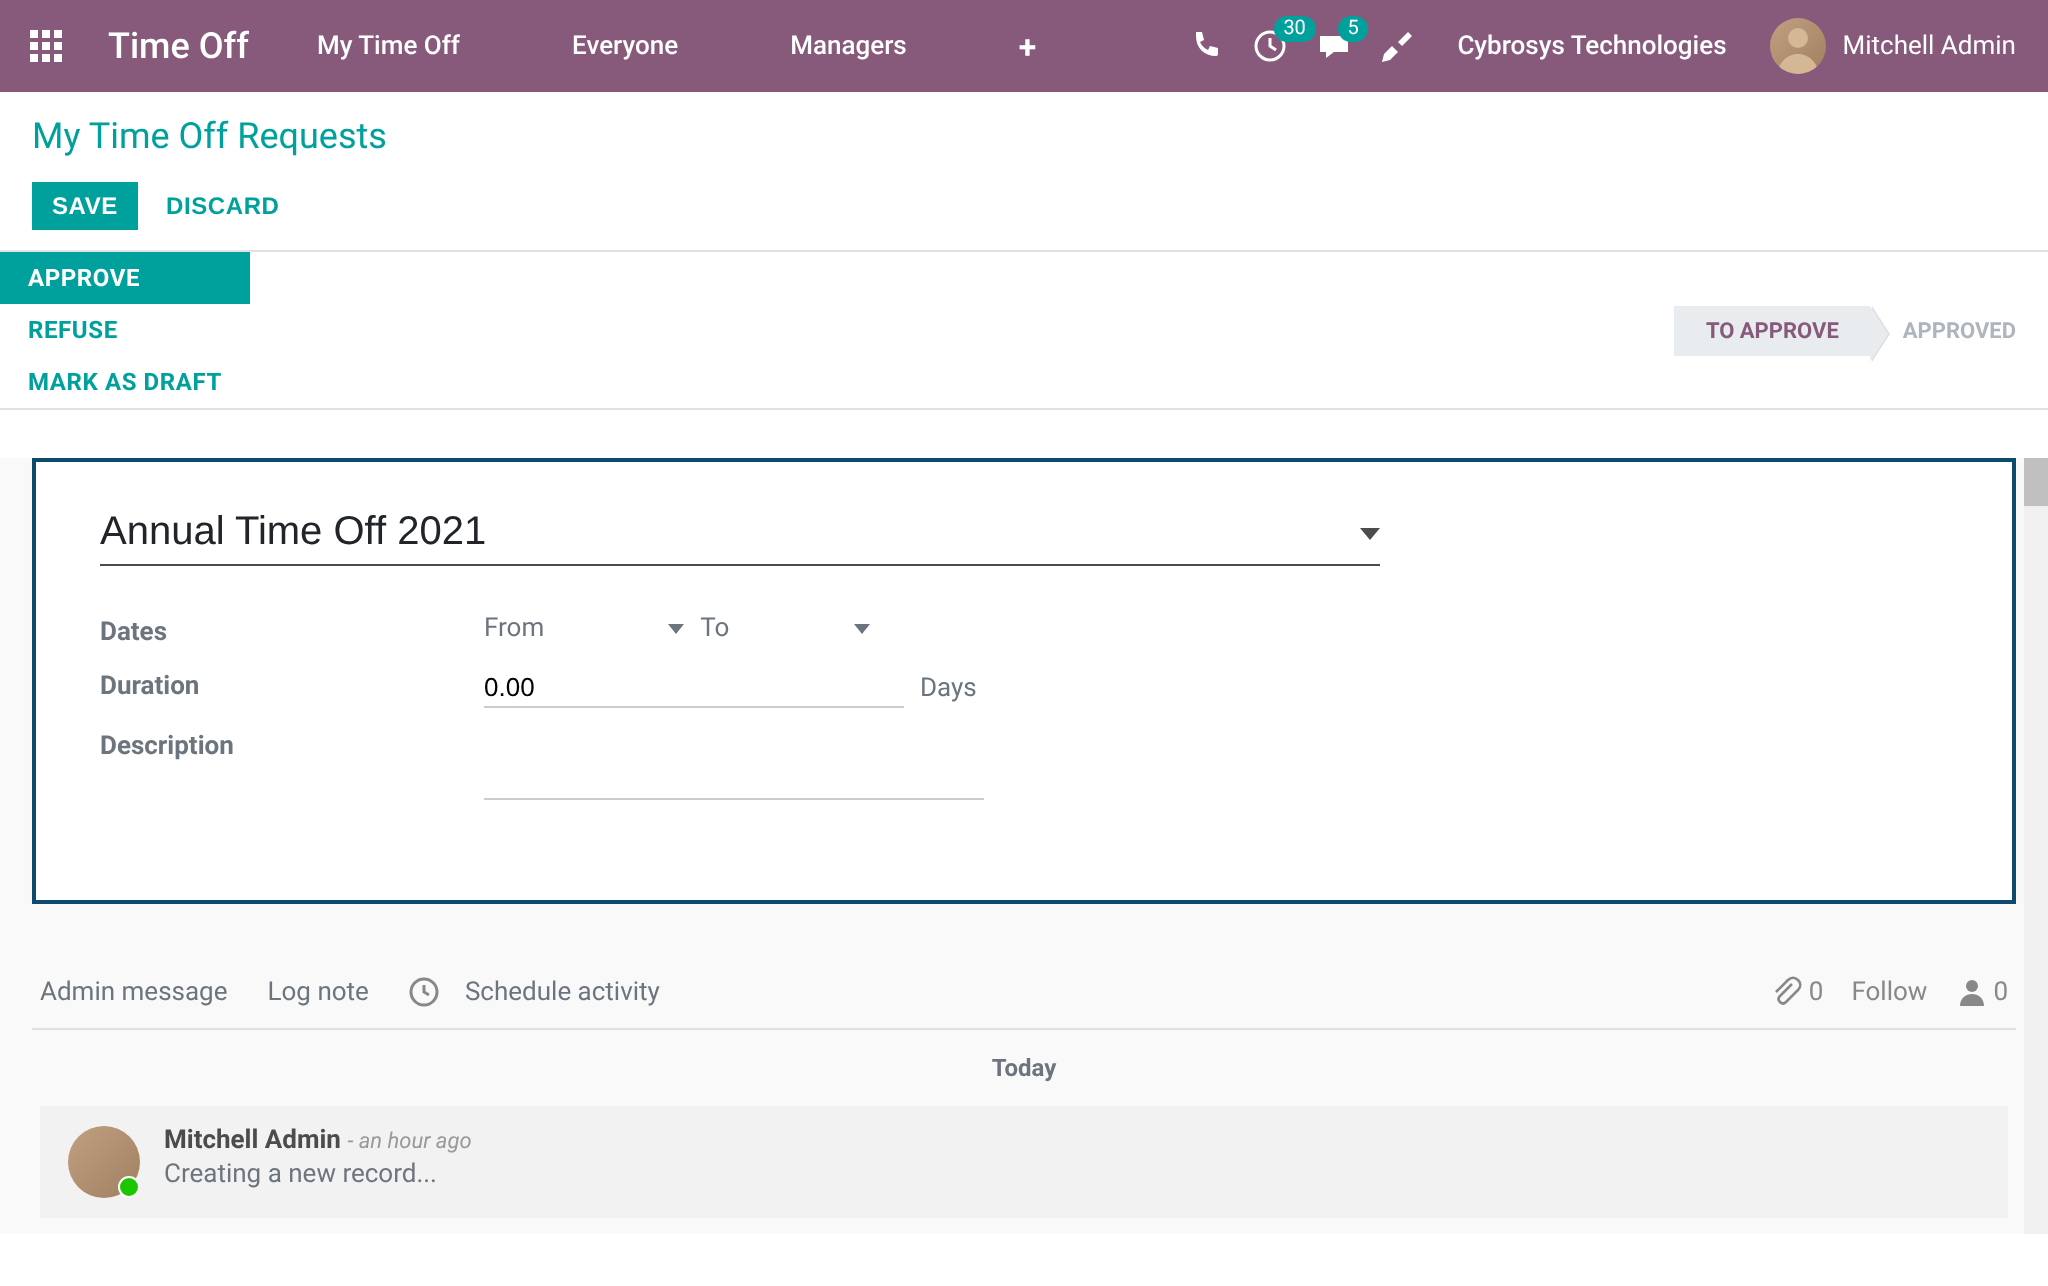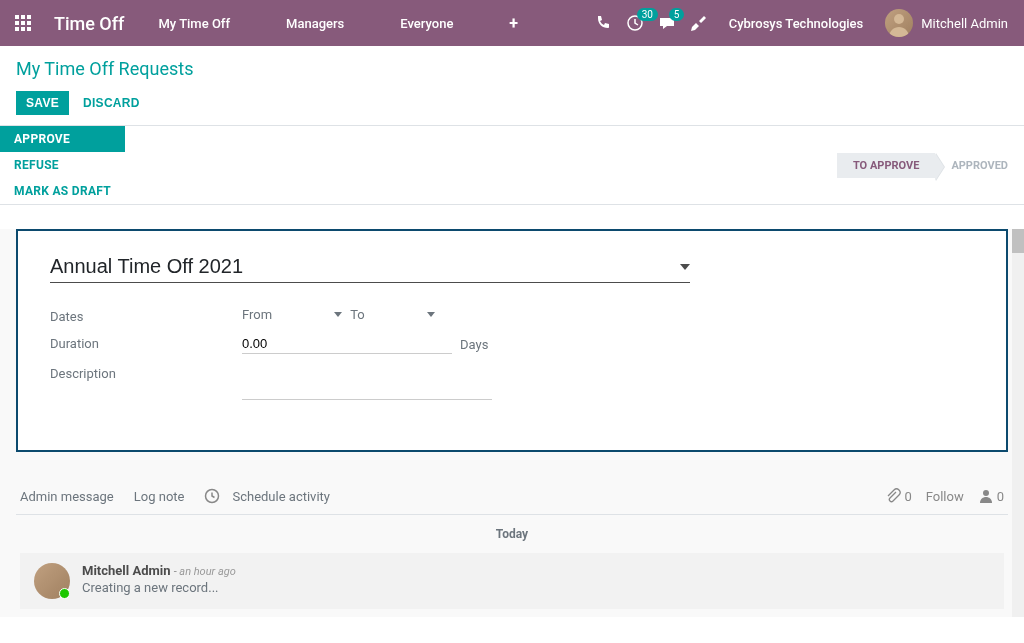--- a/index.html
+++ b/index.html
@@ -44,21 +44,21 @@
     
     
     .form-wrap { padding: 0 8px; background:#f9f9f9; position:relative; }
     .scrollbar-fake { position:absolute; right:0; top:0; width:12px; height:100%; background:#f0f0f0;}
     .scrollbar-thumb { position:absolute; right:0; top:0; width:12px; height:24px; background:#c0c0c0;}
     .sheet { background:#fff; border:2px solid #0c4a6e; margin: 24px 8px 24px 8px; padding: 24px 32px 40px; min-height:220px;}
     .title-row { display:flex; align-items:center; border-bottom:1px solid #4c4c4c; padding-bottom:4px; margin-bottom:24px; max-width:640px;}
     .title-input { font-size:20px; flex:1; border:none; outline:none; color:#212529; background:transparent;}
     .caret { width:0; height:0; border-left:5px solid transparent; border-right:5px solid transparent; border-top:6px solid #4c4c4c; cursor:pointer;}
     .form-row { display:flex; align-items:flex-start; margin-bottom:10px; max-width:460px;}
-    .form-label { width:150px; font-weight:normal; color:#6c757d; font-size:13px; padding-top:2px;}
+    .form-label { width:150px; font-weight:bold; color:#6c757d; font-size:13px; padding-top:2px;}
     .form-value { flex:1; display:flex; align-items:center; gap:8px;margin-left:42px;}
     .sm-label { color:#6c757d; font-size:13px;}
     .inline-select { width:62px; border:none; border-bottom:1px solid transparent; display:flex; align-items:center; justify-content:flex-end;}
     .inline-select .caret-sm { width:0; height:0; border-left:4px solid transparent; border-right:4px solid transparent; border-top:5px solid #6c757d;}
     .dur-input { width:210px; border:none; border-bottom:1px solid #ccc; outline:none; font-size:13px; padding:2px 0; background:transparent;}
     .desc-input { width:250px; border:none; border-bottom:1px solid #ccc; height:32px; margin-top:4px;}
     
     
     .chatter { padding: 12px 8px 8px 8px; }
     .chatter-top { display:flex; align-items:center; padding: 0 4px 10px; color:#6c757d; border-bottom:1px solid #dee2e6;}
@@ -92,22 +92,22 @@
         <rect x="6" y="6" width="4" height="4"></rect>
         <rect x="12" y="6" width="4" height="4"></rect>
         <rect x="0" y="12" width="4" height="4"></rect>
         <rect x="6" y="12" width="4" height="4"></rect>
         <rect x="12" y="12" width="4" height="4"></rect>
       </svg>
   </div>
   <div class="brand">Time Off</div>
   <div class="menu">
     <div class="menu-item">My Time Off</div>
+    <div class="menu-item">Everyone</div>
     <div class="menu-item">Managers</div>
-    <div class="menu-item">Everyone</div>
     <div class="menu-item plus-btn">+</div>
   </div>
   <div class="spacer"></div>
   <div class="systray">
     <div class="systray-item">
       <svg class="ico" viewBox="0 0 16 16">
           <path d="M3 1l3 0 1 4-2 1c1 2 2 3 4 4l1-2 4 1 0 3c0 1-1 1-1 1-6 0-10-4-10-10 0 0 0-1 0-2z"></path>
         </svg>
     </div>
     <div class="systray-item">

